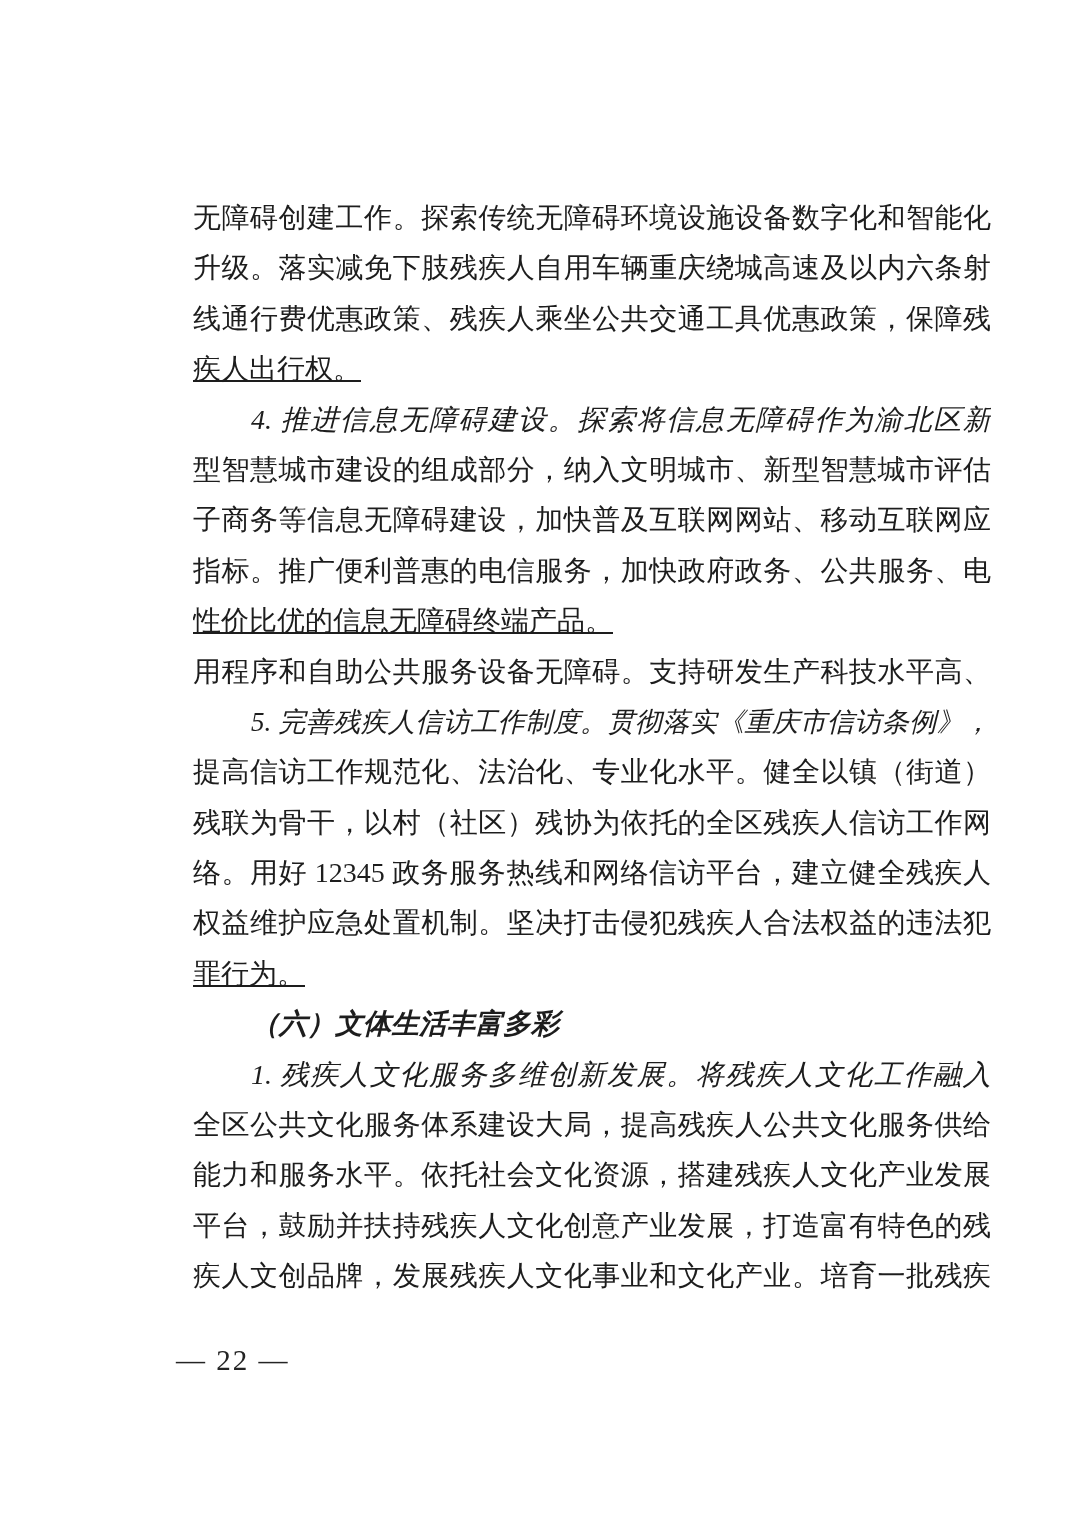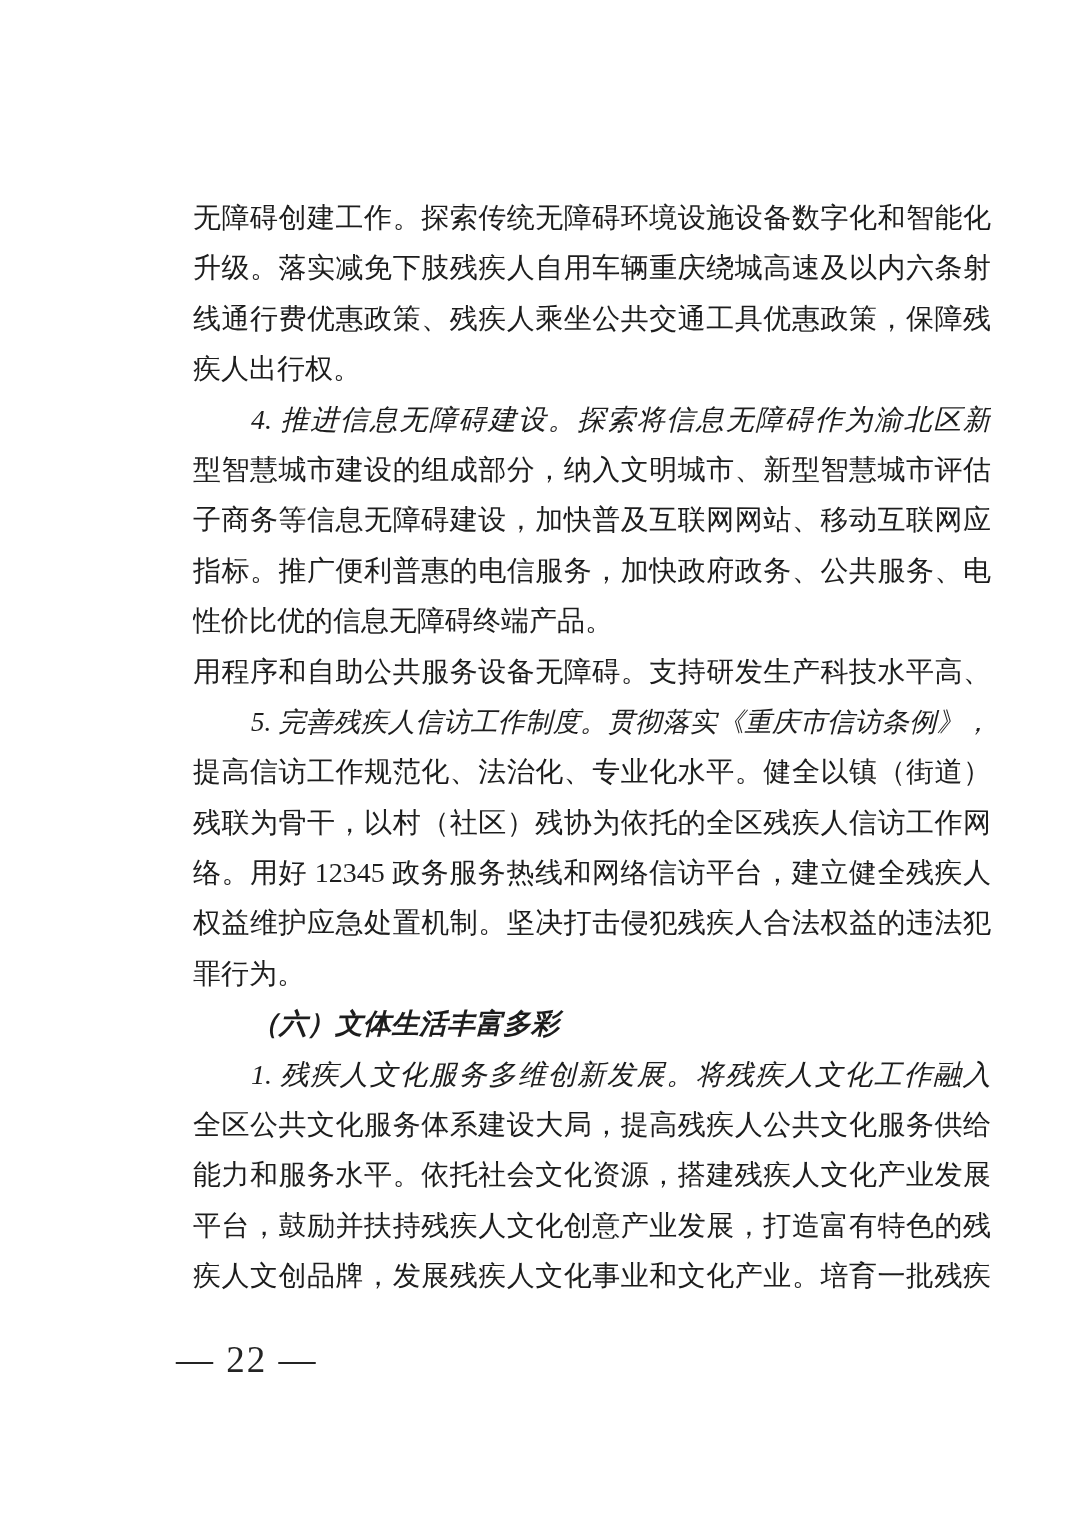--- a/index.html
+++ b/index.html
@@ -28,40 +28,41 @@
     font-size: 28px;
     text-align: justify;
     text-align-last: justify;
     text-justify: inter-character;
     overflow: hidden;
     white-space: normal;
   }
   .line.end {
     text-align: center;
     text-align-last: left;
+    text-decoration: underline;
   }
   .line.indent {
     padding-left: 58px;
     font-style: italic;
   }
   .line.tight {
     font-size: 27px;
   }
   .line.heading {
     font-weight: bold;
     text-align: center;
     text-align-last: left;
   }
   .page-footer {
     position: absolute;
     left: 176px;
     top: 1340px;
     height: 40px;
     line-height: 40px;
-    font-size: 37px;
+    font-size: 29px;
     letter-spacing: 2px;
     color: #242424;
   }
 </style>
 </head>
 <body>
 
 <div class="doc-body">
   <div class="line">无障碍创建工作。探索传统无障碍环境设施设备数字化和智能化</div>
   <div class="line">升级。落实减免下肢残疾人自用车辆重庆绕城高速及以内六条射</div>

